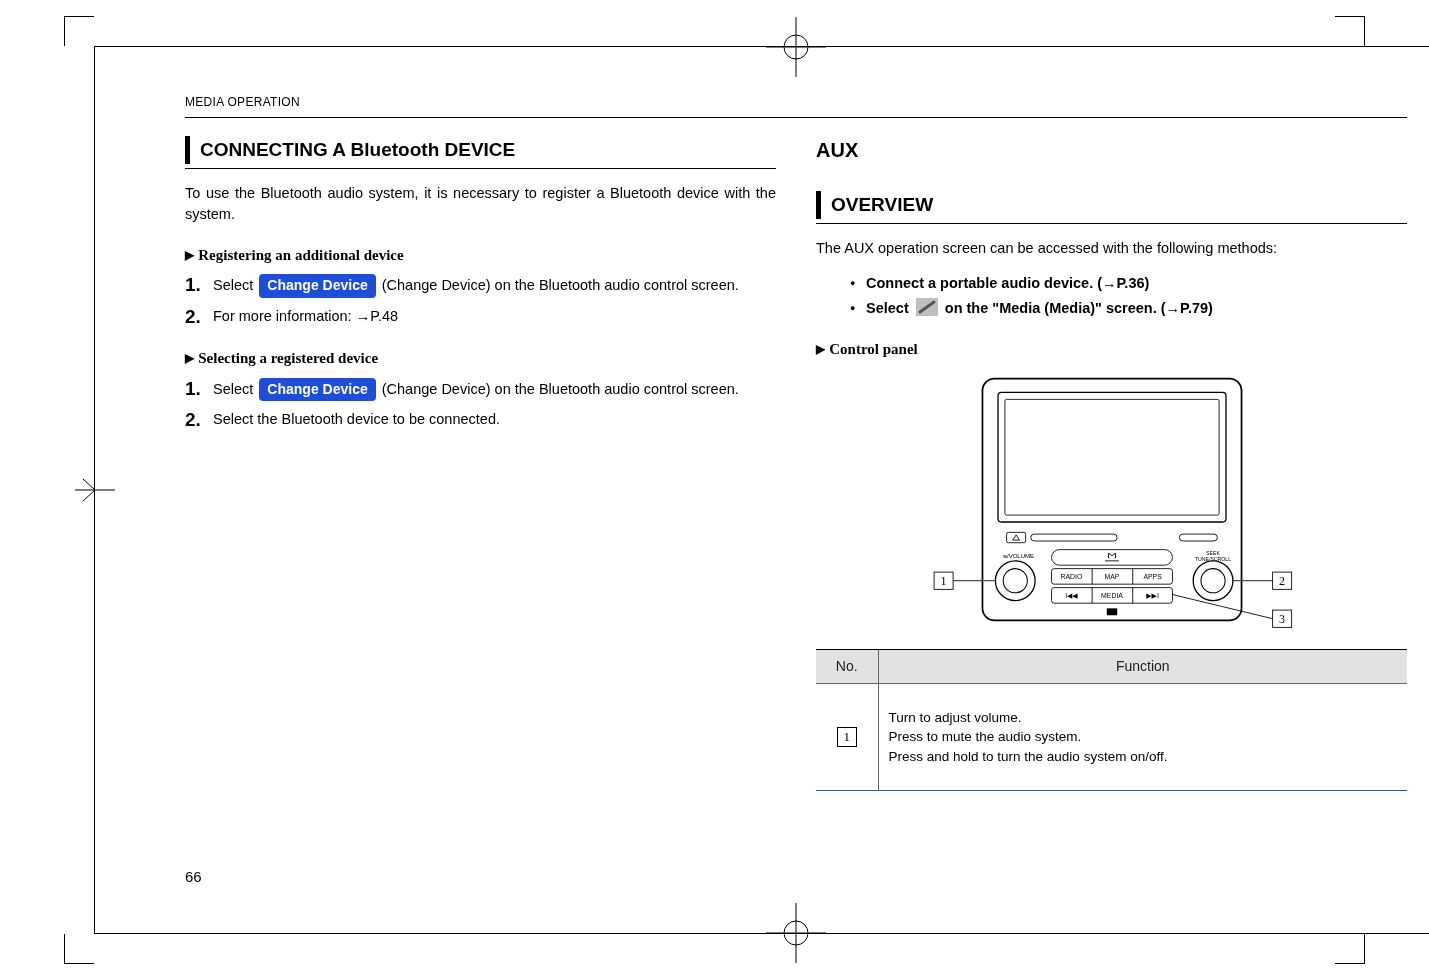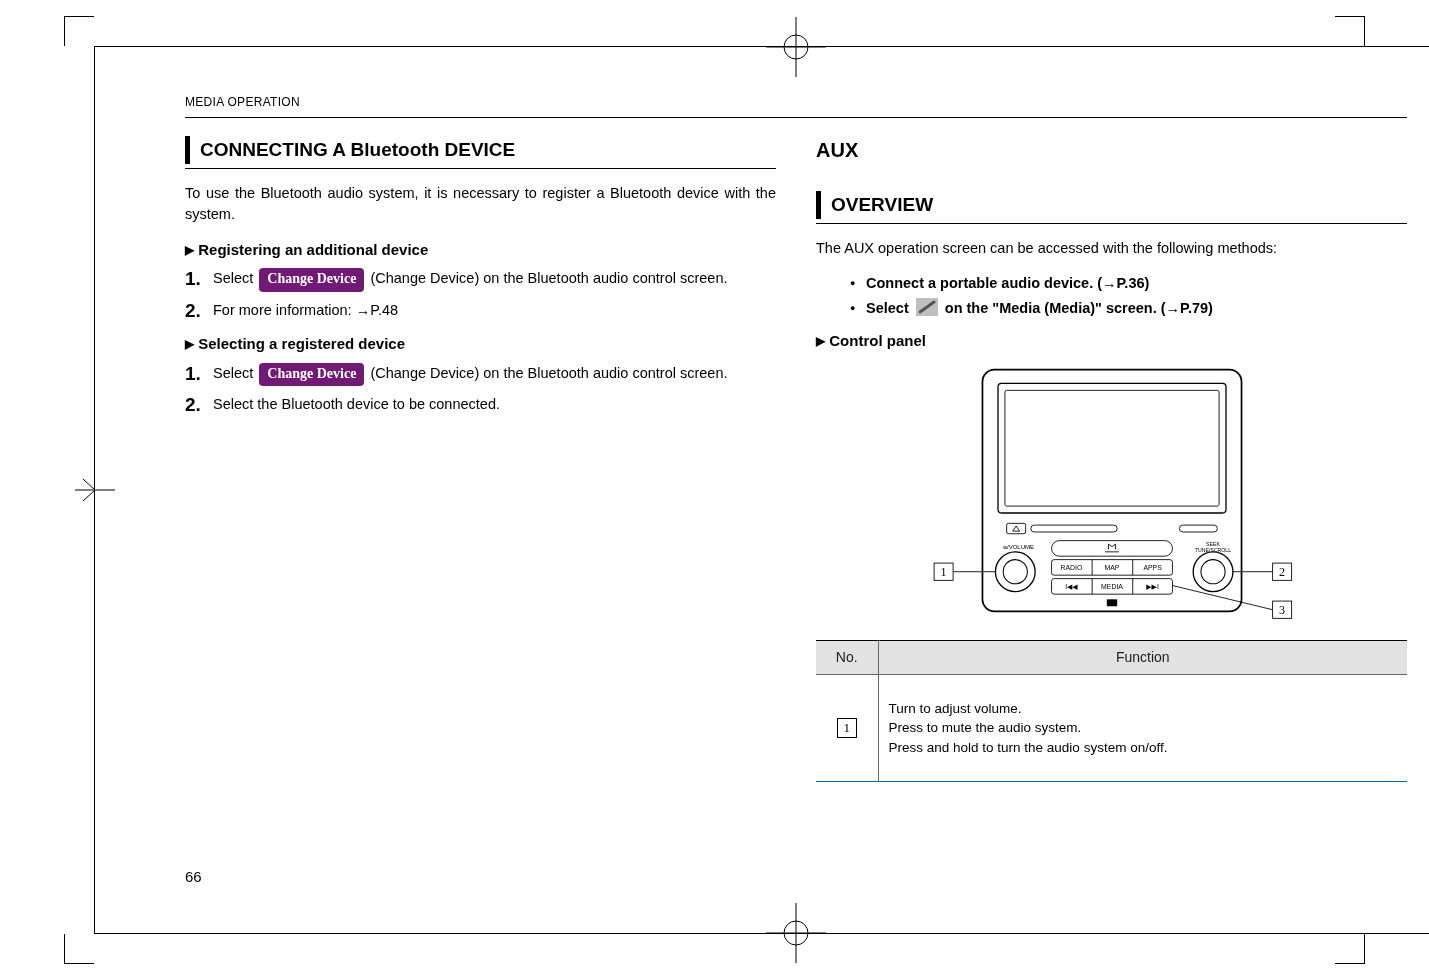--- a/index.html
+++ b/index.html
@@ -58,31 +58,31 @@
   .h2-rule {
     border: none; border-top: 1.4px solid #000;
     margin: -10px 0 14px 0;
   }
   .h1 {
     font-size: 20px; font-weight: bold;
     margin-bottom: 26px;
   }
 
   .para { margin-bottom: 14px; text-align: justify; }
-  .sub { margin: 11px 0 8px 0; font-weight: bold; font-size: 15px; }
+  .sub { margin: 20px 0 8px 0; font-weight: bold; font-size: 15px; font-family: Liberation Serif, serif; }
   .sub .tri { font-size: 12px; margin-right: 4px; display: inline-block; transform: translateY(-1px); }
 
   .step { display: flex; margin: 4px 0 8px 0; }
   .step-num { font-family: "Arial Black", Arial, sans-serif; font-weight: 900; font-size: 19px; width: 28px; flex-shrink: 0; line-height: 1.2; }
   .step-body { flex: 1; text-align: justify; }
 
   .btn {
-    display: inline-block; background: #701a75; color: #fff;
+    display: inline-block; background: #1d4ed8; color: #fff;
     font-weight: bold; padding: 1px 8px 2px 8px; border-radius: 4px;
-    font-size: 14px; margin: 0 2px; font-family: Liberation Serif, serif;
+    font-size: 14px; margin: 0 2px;
   }
 
   .bullets { margin: 6px 0 8px 34px; }
   .bullets li { list-style: none; position: relative; padding-left: 16px; margin-bottom: 4px; font-weight: bold; }
   .bullets li::before { content: "●"; position: absolute; left: 0; font-size: 9px; top: 4px; }
 
   .icon-box {
     display: inline-block; width: 22px; height: 18px; background: #bfbfbf;
     vertical-align: -3px; position: relative; margin: 0 3px;
   }

